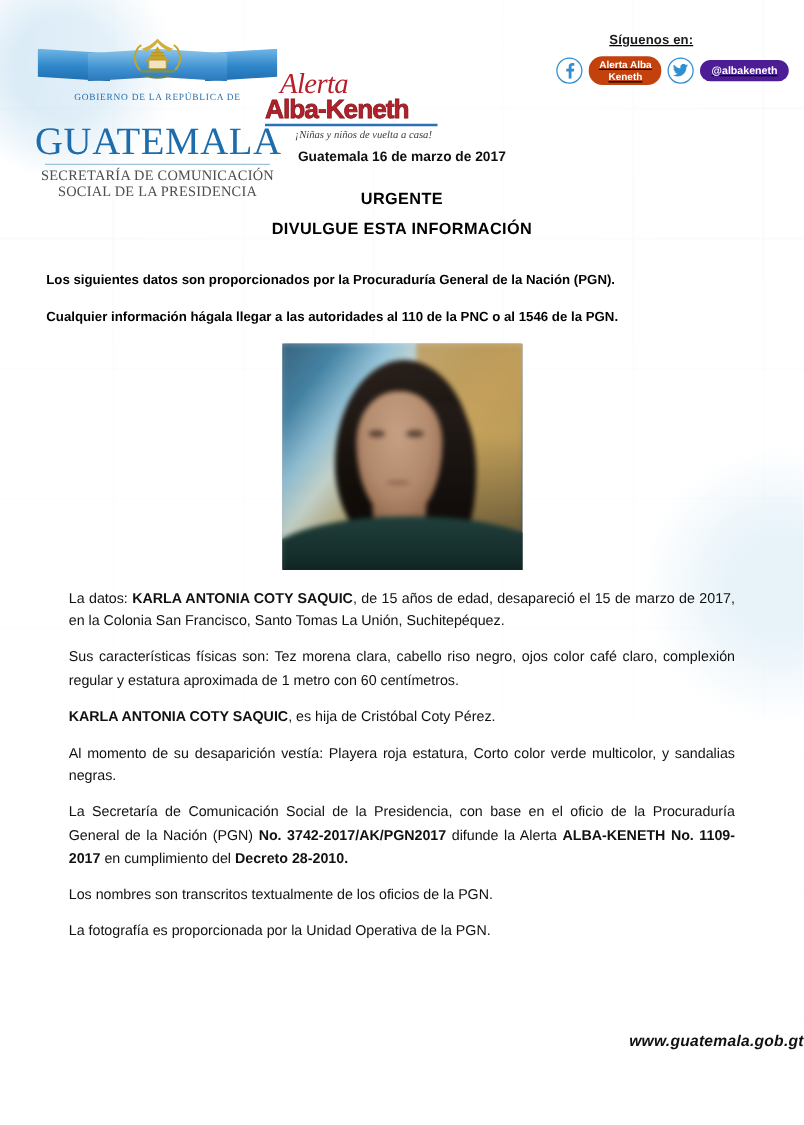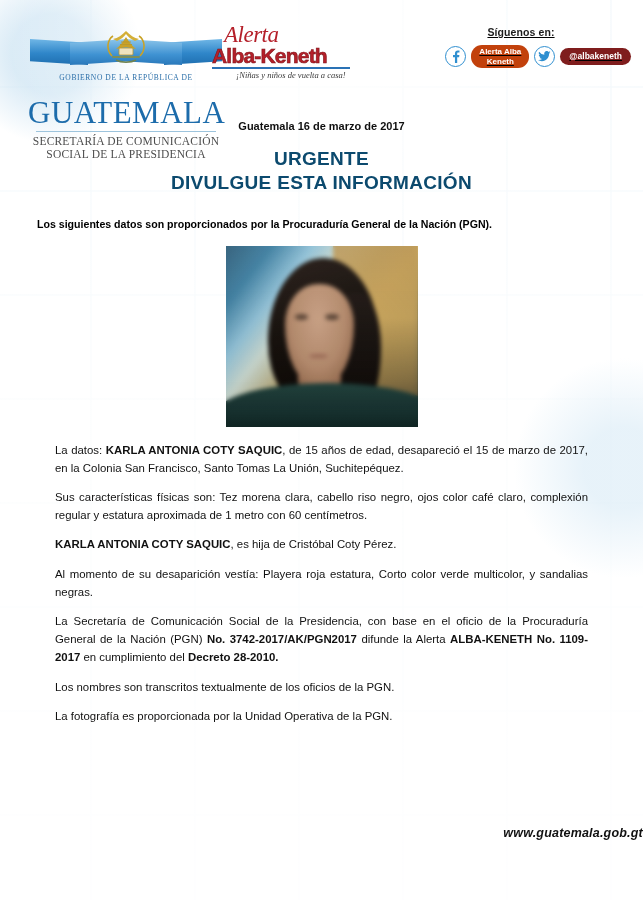--- a/index.html
+++ b/index.html
@@ -87,21 +87,21 @@
     color: #1d6cab; margin-top: 15px;
   }
   .gt-rule { height: 1px; background: #9dc4dd; margin: 3px 8px 3px 8px; }
   .gt-sub {
     font-family: "Liberation Serif", serif;
     font-size: 11.5px; line-height: 12.5px;
     color: #4d4d4d; letter-spacing: 0.2px;
   }
 
   
-  #ak-logo { position: absolute; left: 212px; top: 24px; width: 138px; }
+  #ak-logo { position: absolute; left: 212px; top: 56px; width: 138px; }
   .ak-alerta {
     font-family: "Liberation Serif", serif;
     font-style: italic; font-size: 23px; line-height: 21px;
     color: #b5202a; letter-spacing: -0.5px; padding-left: 12px;
   }
   .ak-main {
     font-family: "Liberation Sans", sans-serif;
     font-weight: bold; font-size: 21px; line-height: 21px;
     color: #b5202a; letter-spacing: -0.8px;
     -webkit-text-stroke: 0.6px #7d1318;
@@ -125,30 +125,30 @@
     border: 1.6px solid #2f8fd0;
     display: flex; align-items: center; justify-content: center;
     color: #2f8fd0; flex: none;
   }
   .sc-pill {
     border-radius: 11px; padding: 2px 8px;
     font-size: 8px; font-weight: bold; line-height: 9.5px;
     color: #ffffff; text-align: center; white-space: nowrap; flex: none;
   }
   .sc-pill.fb { background: #c2410c; }
-  .sc-pill.tw { background: #7f1d1d; font-size: 8.5px; padding: 4px 9px; }
+  .sc-pill.tw { background: #4c1d95; font-size: 8.5px; padding: 4px 9px; }
 
   
   #dateline {
     text-align: center; font-size: 11px; font-weight: bold;
     color: #0f0f0f; margin-top: 2px;
   }
   #titles { text-align: center; margin-top: 15px; }
   .title-line {
-    font-size: 19px; font-weight: bold; color: #0c4a6e;
+    font-size: 13px; font-weight: bold; color: #000000;
     line-height: 24px; letter-spacing: 0.3px;
   }
 
   
   #intro { margin: 22px 37px 0 37px; }
   #intro p {
     font-size: 10.6px; font-weight: bold; line-height: 15.5px;
     color: #000000; text-align: justify; margin-bottom: 14px;
   }
   #intro p:last-child { margin-bottom: 0; }
@@ -299,20 +299,21 @@
 
   <div id="dateline">Guatemala 16 de marzo de 2017</div>
 
   <div id="titles">
     <div class="title-line">URGENTE</div>
     <div class="title-line">DIVULGUE ESTA INFORMACIÓN</div>
   </div>
 
   <div id="intro">
     <p>Los siguientes datos son proporcionados por la Procuraduría General de la Nación (PGN).</p>
+    <p>Cualquier información hágala llegar a las autoridades al 110 de la PNC o al 1546 de la PGN.</p>
   </div>
 
   <div id="photo-wrap">
     <div id="photo">
       <div class="ph-bg"></div>
       <div class="ph-wall"></div>
       <div class="ph-hair"></div>
       <div class="ph-hair-r"></div>
       <div class="ph-neck"></div>
       <div class="ph-face"></div>

